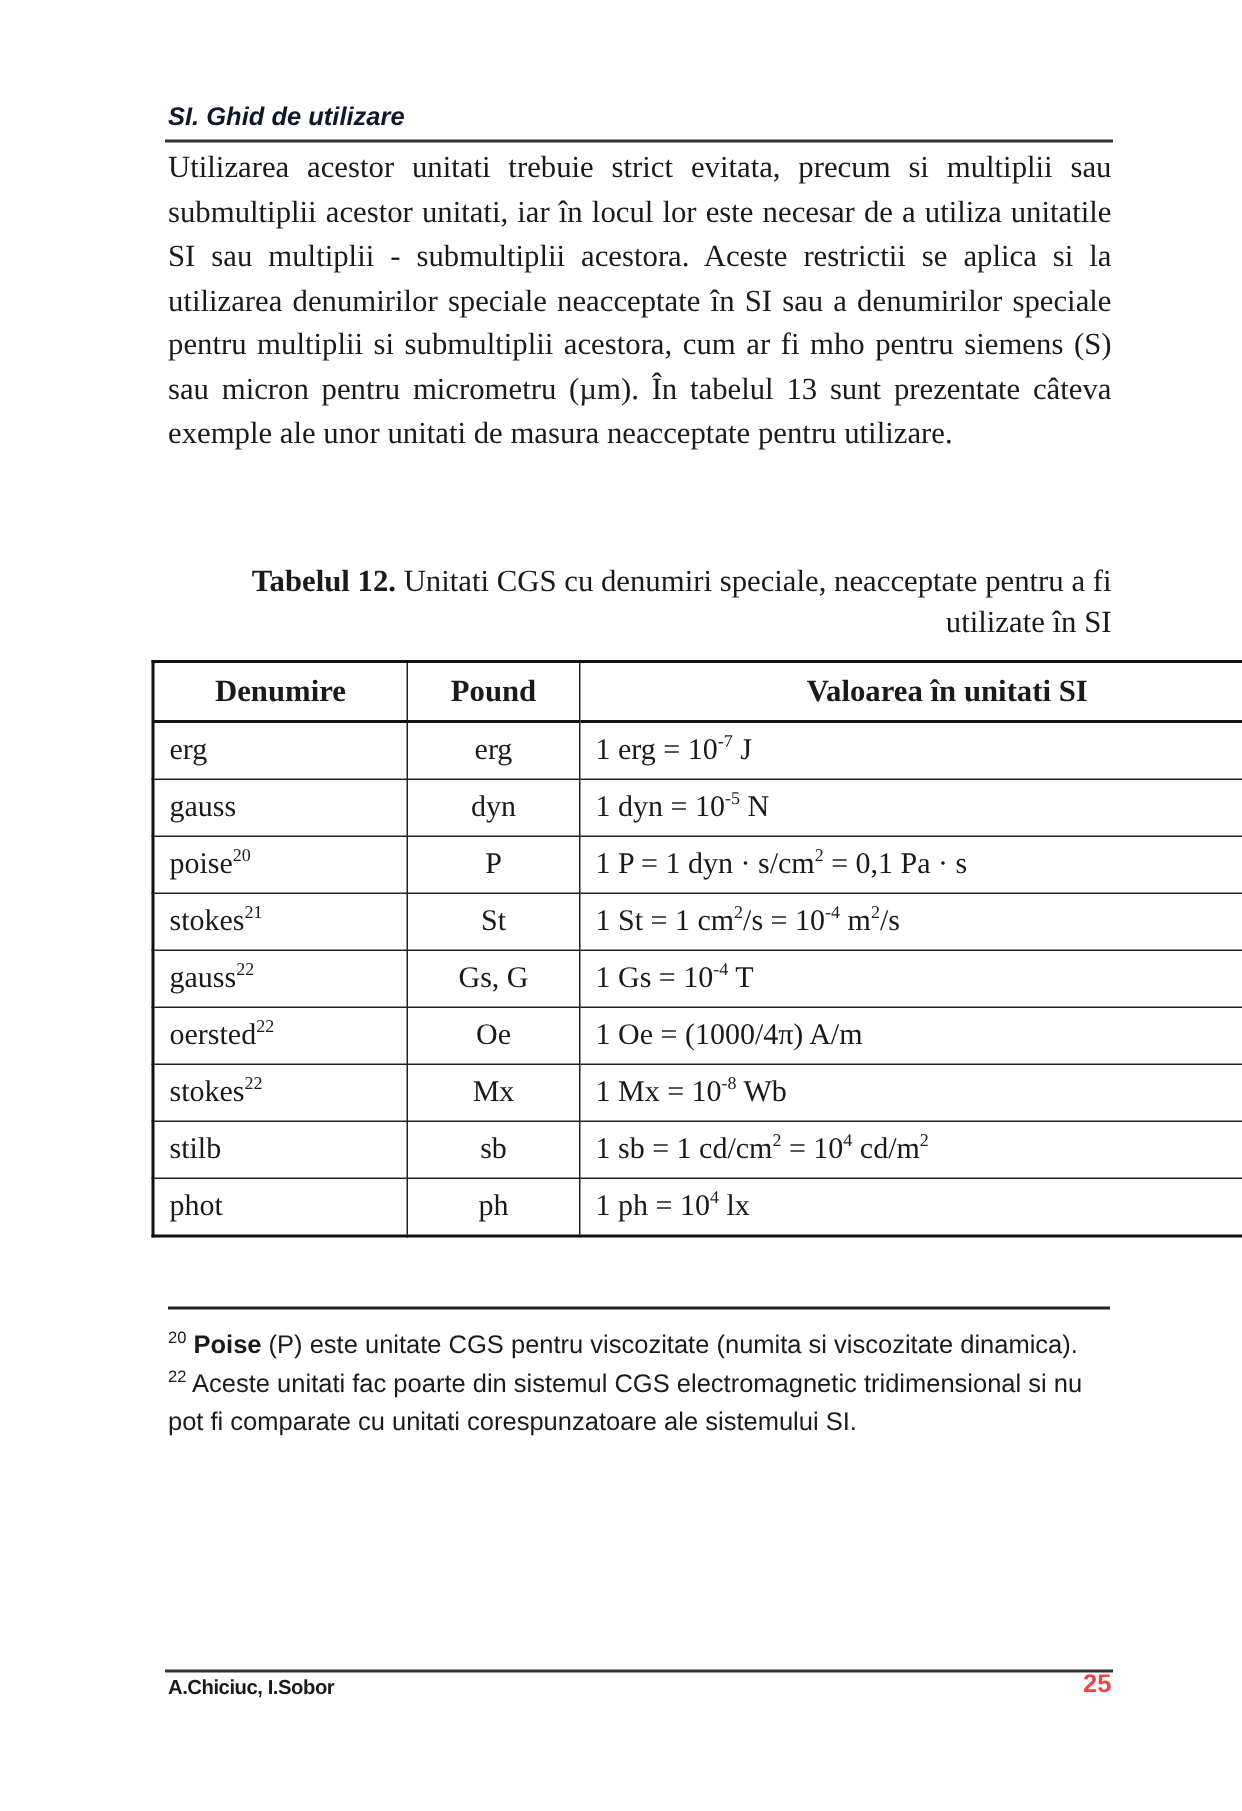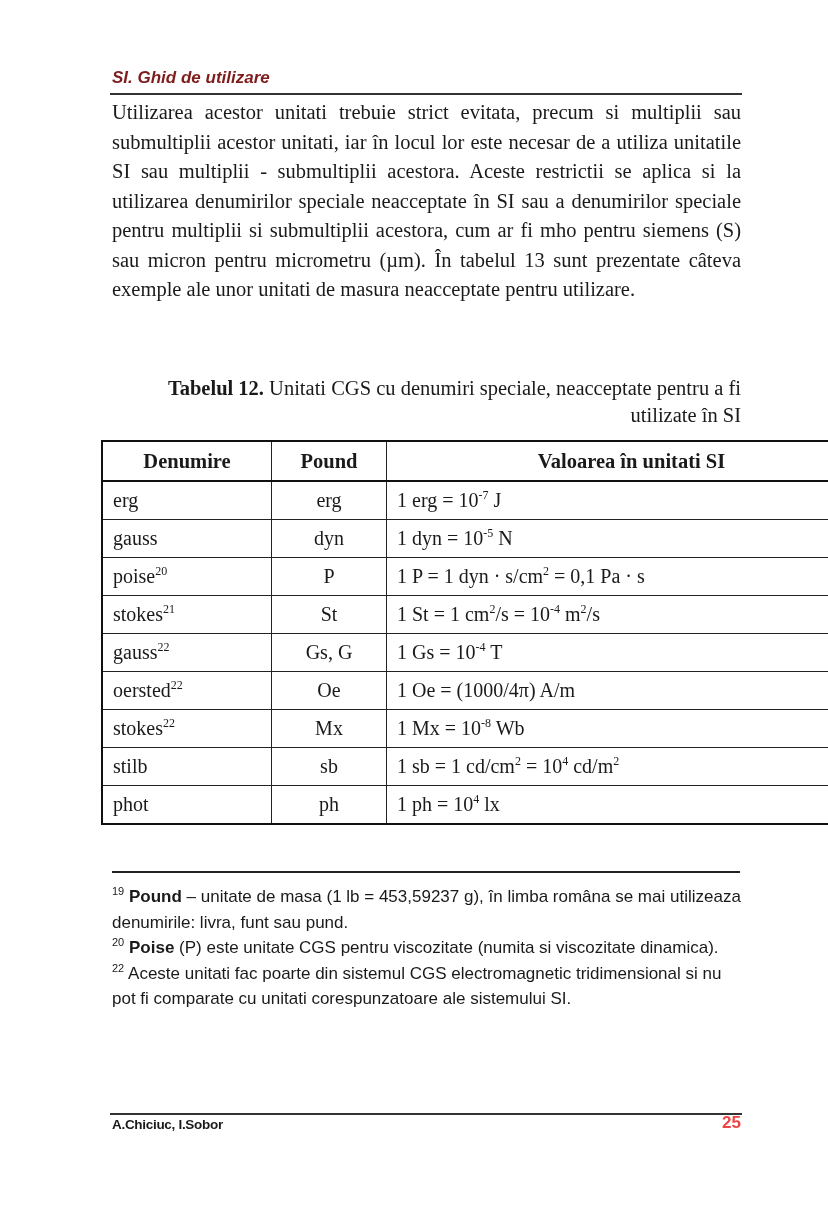--- a/index.html
+++ b/index.html
@@ -2,21 +2,21 @@
 <html><head>
 <meta charset="utf-8">
 <style>
   html, body { margin: 0; padding: 0; background: #ffffff; }
   body { width: 828px; height: 1207px; position: relative; overflow: hidden; color: #111; }
   .page { position: absolute; left: 0; top: 0; width: 828px; height: 1207px; }
 
   .running-head {
     position: absolute; left: 112px; top: 68px; width: 630px;
     font-family: "Liberation Sans", sans-serif; font-weight: bold; font-style: italic;
-    font-size: 17px; color: #7f1d1d;
+    font-size: 17px; color: #0f172a;
   }
   .head-rule {
     position: absolute; left: 110px; top: 93px; width: 632px; height: 2px; background: #333;
   }
 
   .body-text {
     position: absolute; left: 112px; top: 98px; width: 629px;
     font-family: Liberation Serif, serif; font-size: 20.5px; line-height: 29.5px;
     text-align: justify; color: #1a1a1a;
   }
@@ -132,21 +132,20 @@
         <tr>
           <td class="c-name"><span>phot</span></td>
           <td class="c-sym">ph</td>
           <td class="c-val">1 ph = 10<sup>4</sup> lx</td>
         </tr>
       </tbody>
   </table>
 
   <div class="fn-rule"></div>
   <div class="footnotes" id="footnotes">
-      <div><span class="fn-num">19</span> <b>Pound</b><span> – unitate de masa (1 lb = 453,59237 g), în limba româna se mai utilizeaza denumirile: livra, funt sau pund.</span></div>
       <div><span class="fn-num">20</span> <b>Poise</b><span> (P) este unitate CGS pentru viscozitate (numita si viscozitate dinamica).</span></div>
       <div><span class="fn-num">22</span> <span> Aceste unitati fac poarte din sistemul CGS electromagnetic tridimensional si nu pot fi comparate cu unitati corespunzatoare ale sistemului SI.</span></div>
     </div>
 
   <div class="foot-rule"></div>
   <div class="foot-authors">A.Chiciuc, I.Sobor</div>
   <div class="foot-page">25</div>
 </div>
 
 </body></html>

